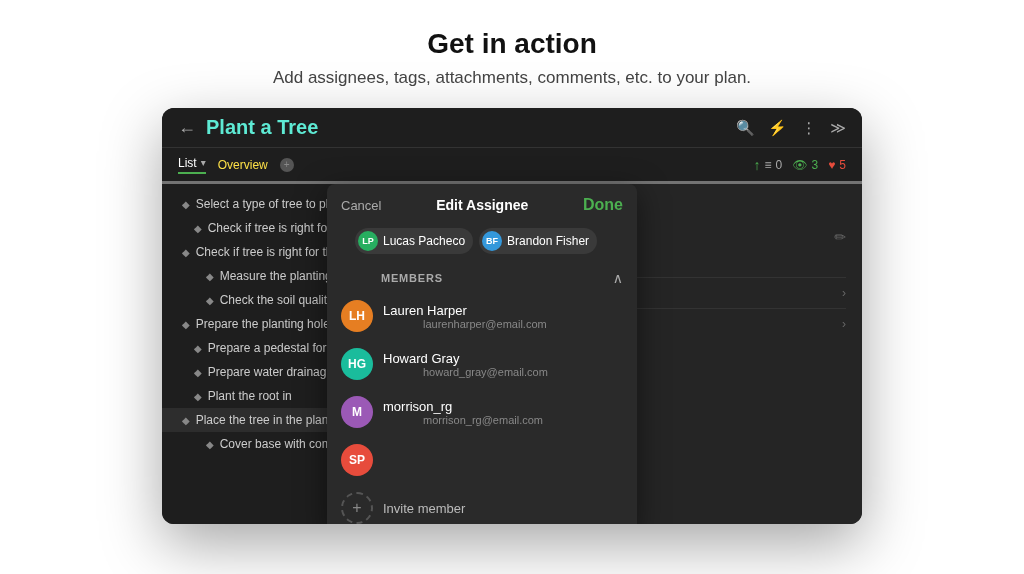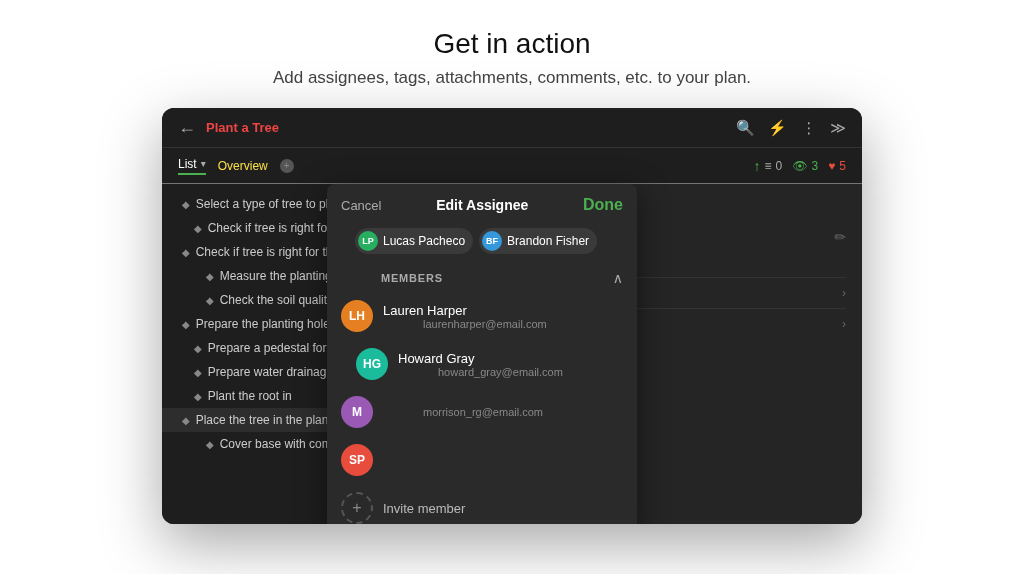--- a/index.html
+++ b/index.html
@@ -10,21 +10,21 @@
       height: 574px;
       overflow: hidden;
     }
 
     .page-header {
       text-align: center;
       padding: 28px 0 20px;
     }
     .page-header h1 {
       font-size: 28px;
-      font-weight: 400;
+      font-weight: 700;
       color: #111;
       margin-bottom: 8px;
     }
     .page-header p {
       font-size: 17px;
       color: #444;
     }
 
     .app-wrapper {
       display: flex;
@@ -49,22 +49,22 @@
       background: #1e1e1e;
       border-bottom: 1px solid #333;
     }
     .back-btn {
       color: #aaa;
       font-size: 18px;
       margin-right: 10px;
       cursor: pointer;
     }
     .project-title {
-      color: #ef4444;
-      font-size: 13px;
+      color: #5eead4;
+      font-size: 20px;
       font-weight: 600;
       flex: 1;
     }
     .top-icons {
       display: flex;
       align-items: center;
       gap: 14px;
     }
     .top-icon {
       color: #aaa;
@@ -72,21 +72,21 @@
       cursor: pointer;
     }
 
     
     .sub-bar {
       display: flex;
       align-items: center;
       padding: 0 16px;
       height: 36px;
       background: #1e1e1e;
-      border-bottom: 1px solid #737373;
+      border-bottom: 3px solid #737373;
       gap: 12px;
     }
     .sub-tab {
       color: #fde047;
       font-size: 12px;
       cursor: pointer;
       display: flex;
       align-items: center;
       gap: 4px;
     }
@@ -260,21 +260,21 @@
       align-items: center;
       justify-content: center;
       font-weight: 700;
       color: #fff;
     }
     .av-green { background: #27ae60; }
     .av-blue { background: #3498db; }
     .av-purple { background: #9b59b6; }
     .av-orange { background: #e67e22; }
     .av-red { background: #e74c3c; }
-    .av-teal { background: #1abc9c; margin-left: 15px; }
+    .av-teal { background: #1abc9c; }
 
     .members-header {
       display: flex;
       align-items: center;
       justify-content: space-between;
       padding: 6px 14px;
     }
     .members-label {
       color: #aaa;
       font-size: 11px;
@@ -496,20 +496,21 @@
           <div class="member-avatar av-teal">HG</div>
           <div class="member-info">
             <div class="member-name">Howard Gray</div>
             <div class="member-email">howard_gray@email.com</div>
           </div>
         </div>
 
         <div class="member-item">
           <div class="member-avatar av-purple">M</div>
           <div class="member-info">
+            <div class="member-name">morrison_rg</div>
             <div class="member-email">morrison_rg@email.com</div>
           </div>
         </div>
 
         <div class="member-item">
           <div class="member-avatar av-red">SP</div>
         </div>
 
         <div class="invite-item">
           <div class="invite-icon">+</div>

